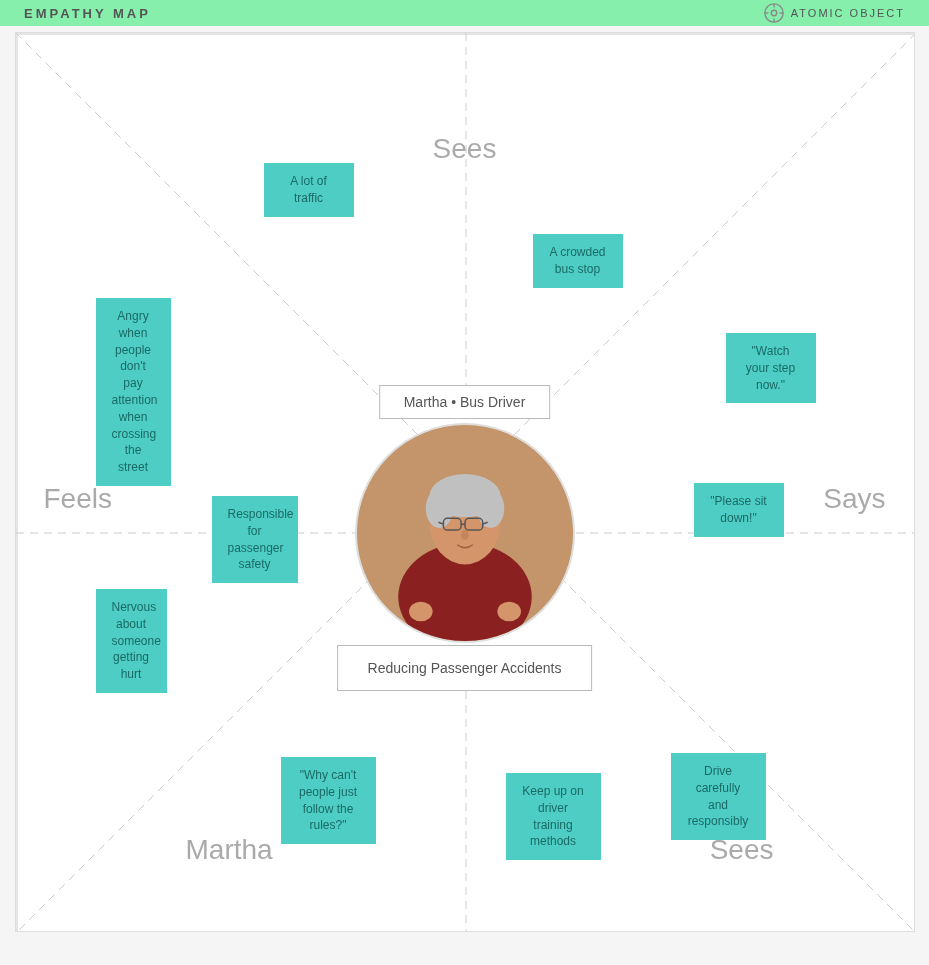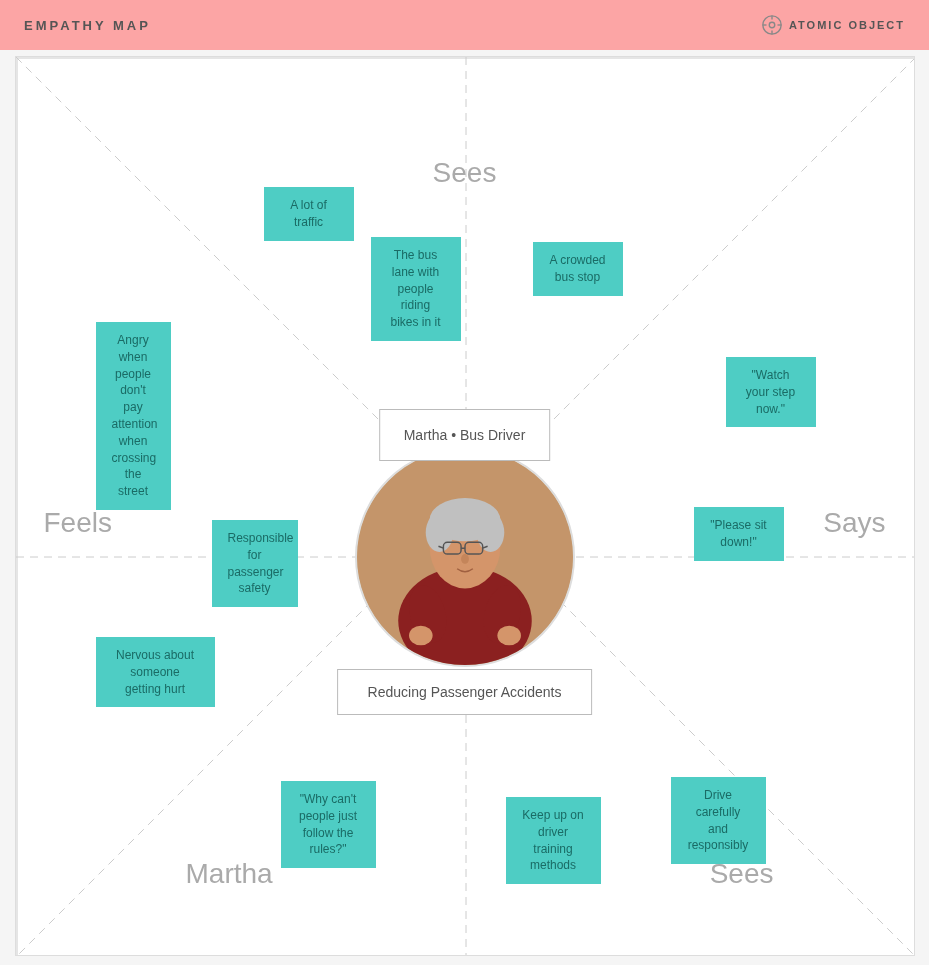--- a/index.html
+++ b/index.html
@@ -8,22 +8,22 @@
       background: #f5f5f5;
       width: 929px;
       height: 965px;
       overflow: hidden;
     }
 
     .header {
       display: flex;
       justify-content: space-between;
       align-items: center;
-      padding: 14px 24px;
-      background: #fca5a5;
+      padding: 2px 24px;
+      background: #86efac;
     }
 
     .header-title {
       font-size: 13px;
       font-weight: 600;
       letter-spacing: 3px;
       color: #555;
       text-transform: uppercase;
     }
 
@@ -33,21 +33,21 @@
       gap: 6px;
     }
 
     .logo-icon {
       width: 22px;
       height: 22px;
     }
 
     .logo-text {
       font-size: 11px;
-      font-weight: 700;
+      font-weight: 400;
       letter-spacing: 2px;
       color: #555;
       text-transform: uppercase;
     }
 
     .canvas {
       position: relative;
       width: 900px;
       height: 900px;
       margin: 6px auto;
@@ -77,21 +77,21 @@
     .label-thinks { bottom: 65px; left: 170px; }
     .label-does { bottom: 65px; right: 140px; }
 
     
     .persona-label {
       position: absolute;
       top: 352px;
       left: 50%;
       transform: translateX(-50%);
       border: 1px solid #bbb;
-      padding: 17px 24px;
+      padding: 8px 24px;
       font-size: 14px;
       color: #555;
       background: #fff;
       white-space: nowrap;
       z-index: 10;
     }
 
     
     .persona-circle {
       position: absolute;
@@ -134,25 +134,25 @@
       font-size: 12px;
       font-weight: 500;
       padding: 10px 16px;
       text-align: center;
       line-height: 1.4;
     }
 
     
     .sticky-traffic { top: 130px; left: 248px; width: 90px; }
     .sticky-bus-lane { top: 180px; left: 355px; width: 90px; }
-    .sticky-bus-stop { top: 185px; left: 517px; width: 90px; }
+    .sticky-bus-stop { top: 201px; left: 517px; width: 90px; }
     .sticky-watch { top: 300px; right: 98px; width: 90px; }
     .sticky-sit-down { top: 450px; right: 130px; width: 90px; }
     .sticky-responsible { top: 463px; left: 196px; width: 86px; }
-    .sticky-nervous { top: 580px; left: 80px; width: 119px; text-align: center; }
+    .sticky-nervous { top: 556px; left: 80px; width: 71px; text-align: center; }
     .sticky-angry { top: 265px; left: 80px; width: 75px; }
     .sticky-why { top: 724px; left: 265px; width: 95px; }
     .sticky-keep-up { top: 740px; left: 490px; width: 95px; }
     .sticky-drive { top: 720px; right: 148px; width: 95px; }
   </style>
 </head>
 <body>
 
 <div class="header">
   <span class="header-title">EMPATHY MAP</span>
@@ -221,21 +221,20 @@
       <ellipse cx="148" cy="168" rx="18" ry="30" fill="#8b2020" transform="rotate(15 148 168)"></ellipse>
 
       <ellipse cx="65" cy="190" rx="12" ry="10" fill="#d4956a"></ellipse>
       <ellipse cx="155" cy="190" rx="12" ry="10" fill="#d4956a"></ellipse>
     </svg>
   </div>
 
   <div class="goal-box">Reducing Passenger Accidents</div>
 
   <div class="sticky sticky-traffic">A lot of traffic</div>
-  <div class="sticky sticky-bus-lane">The bus lane with people riding bikes in it</div>
   <div class="sticky sticky-bus-stop">A crowded bus stop</div>
 
   <div class="sticky sticky-watch">"Watch your step now."</div>
   <div class="sticky sticky-sit-down">"Please sit down!"</div>
 
   <div class="sticky sticky-responsible">Responsible for passenger safety</div>
   <div class="sticky sticky-nervous">Nervous about someone getting hurt</div>
   <div class="sticky sticky-angry">Angry when people don't pay attention when crossing the street</div>
 
   <div class="sticky sticky-why">"Why can't people just follow the rules?"</div>

